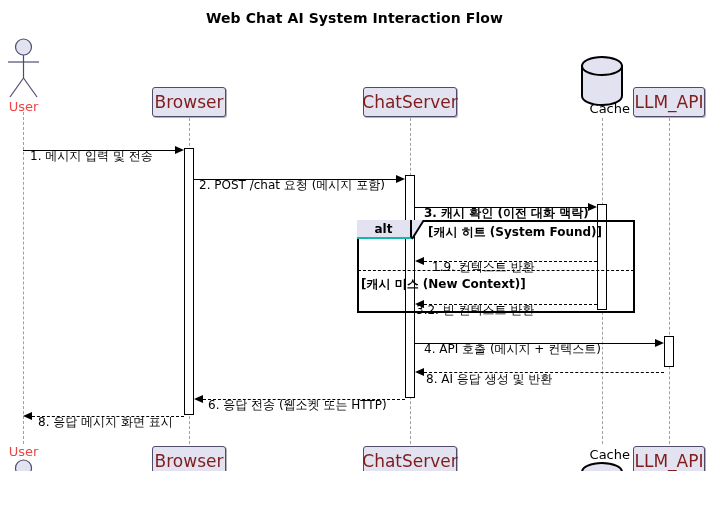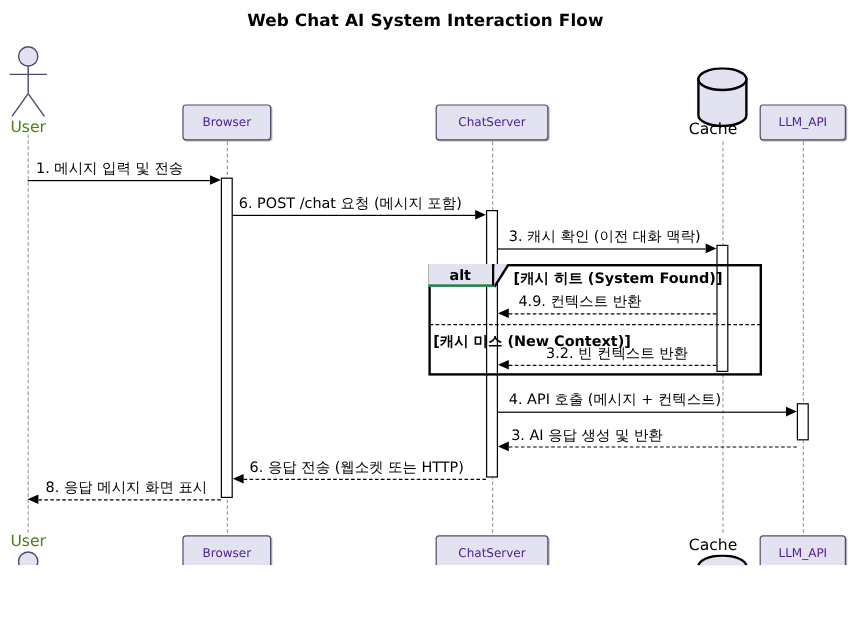--- a/index.html
+++ b/index.html
@@ -38,44 +38,44 @@
   .pbox {
     position: absolute;
     box-sizing: border-box;
     background: #E2E2F0;
     border: 1px solid #4d4d6b;
     border-radius: 3px;
     box-shadow: 1px 1px 0 rgba(0,0,0,0.30);
     display: flex;
     align-items: center;
     justify-content: center;
-    font-size: 10px;
-    color: #4c1d95;
+    font-size: 17px;
+    color: #7f1d1d;
     white-space: nowrap;
   }
   
   .actor {
     position: absolute;
   }
   .actor-label {
     position: absolute;
     font-size: 13px;
-    color: #4d7c0f;
+    color: #ef4444;
     text-align: center;
     white-space: nowrap;
   }
   
   .db {
     position: absolute;
   }
   .db-label {
     position: absolute;
     font-size: 13px;
     color: #000;
-    text-align: left;
+    text-align: right;
     white-space: nowrap;
   }
   
   .activation {
     position: absolute;
     box-sizing: border-box;
     width: 10px;
     background: #ffffff;
     border: 1px solid #000000;
   }
@@ -102,34 +102,35 @@
     border-top: 4px solid transparent;
     border-bottom: 4px solid transparent;
     border-right: 9px solid #000000;
   }
   .msg-label {
     position: absolute;
     font-size: 12px;
     color: #000000;
     white-space: nowrap;
     background: transparent;
+    margin-top: 16px;
   }
   
   .altframe {
     position: absolute;
     box-sizing: border-box;
     border: 2px solid #000000;
     background: transparent;
   }
   .alttab {
     position: absolute;
     box-sizing: border-box;
     background: #E2E2F0;
     border-right: 2px solid #000000;
-    border-bottom: 2px solid #15803d;
+    border-bottom: 2px solid #14b8a6;
     font-size: 12px;
     font-weight: bold;
     color: #000;
     display: flex;
     align-items: center;
     justify-content: center;
   }
   .alttab-notch {
     position: absolute;
     width: 0;
@@ -210,41 +211,41 @@
   </div>
   <div class="altguard" style="left:428px; top:224px;">[캐시 히트 (System Found)]</div>
 
   <div class="altdivider" style="left:358px; top:270px; width:276px;"></div>
   <div class="altguard" style="left:361px; top:276px;">[캐시 미스 (New Context)]</div>
 
   <div class="msg-label" style="left:30px; top:132px;">1. 메시지 입력 및 전송</div>
   <div class="msg-line" style="left:23px; top:150px; width:152px;"></div>
   <div class="arrowhead right" style="left:175px; top:146px;"></div>
 
-  <div class="msg-label" style="left:199px; top:161px;">6. POST /chat 요청 (메시지 포함)</div>
+  <div class="msg-label" style="left:199px; top:161px;">2. POST /chat 요청 (메시지 포함)</div>
   <div class="msg-line" style="left:194px; top:179px; width:202px;"></div>
   <div class="arrowhead right" style="left:396px; top:175px;"></div>
 
-  <div class="msg-label" style="left:424px; top:189px;">3. 캐시 확인 (이전 대화 맥락)</div>
+  <div class="msg-label" style="left:424px; top:189px;font-weight:bold;">3. 캐시 확인 (이전 대화 맥락)</div>
   <div class="msg-line" style="left:415px; top:207px; width:173px;"></div>
   <div class="arrowhead right" style="left:588px; top:203px;"></div>
 
-  <div class="msg-label" style="left:432px; top:243px;">4.9. 컨텍스트 반환</div>
+  <div class="msg-label" style="left:432px; top:243px;">1.9. 컨텍스트 반환</div>
   <div class="msg-line dashed" style="left:424px; top:261px; width:173px;"></div>
   <div class="arrowhead left" style="left:415px; top:257px;"></div>
 
-  <div class="msg-label" style="left:455px; top:286px;">3.2. 빈 컨텍스트 반환</div>
+  <div class="msg-label" style="left:416px; top:286px;">3.2. 빈 컨텍스트 반환</div>
   <div class="msg-line dashed" style="left:424px; top:304px; width:173px;"></div>
   <div class="arrowhead left" style="left:415px; top:300px;"></div>
 
   <div class="msg-label" style="left:424px; top:325px;">4. API 호출 (메시지 + 컨텍스트)</div>
   <div class="msg-line" style="left:415px; top:343px; width:240px;"></div>
   <div class="arrowhead right" style="left:655px; top:339px;"></div>
 
-  <div class="msg-label" style="left:426px; top:355px;">3. AI 응답 생성 및 반환</div>
+  <div class="msg-label" style="left:426px; top:355px;">8. AI 응답 생성 및 반환</div>
   <div class="msg-line dashed" style="left:424px; top:372px; width:240px;"></div>
   <div class="arrowhead left" style="left:415px; top:368px;"></div>
 
   <div class="msg-label" style="left:208px; top:381px;">6. 응답 전송 (웹소켓 또는 HTTP)</div>
   <div class="msg-line dashed" style="left:203px; top:399px; width:202px;"></div>
   <div class="arrowhead left" style="left:194px; top:395px;"></div>
 
   <div class="msg-label" style="left:38px; top:398px;">8. 응답 메시지 화면 표시</div>
   <div class="msg-line dashed" style="left:32px; top:416px; width:152px;"></div>
   <div class="arrowhead left" style="left:23px; top:412px;"></div>

